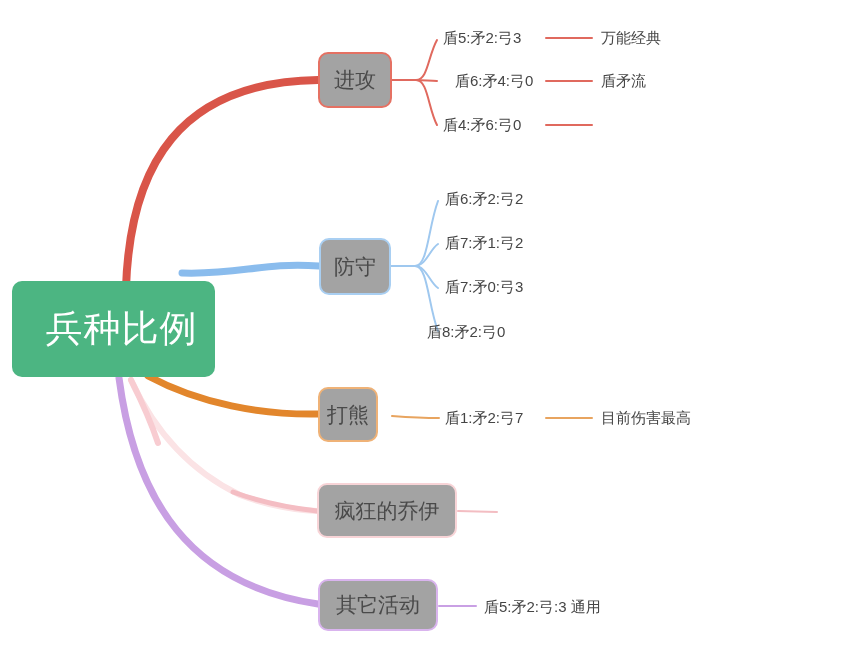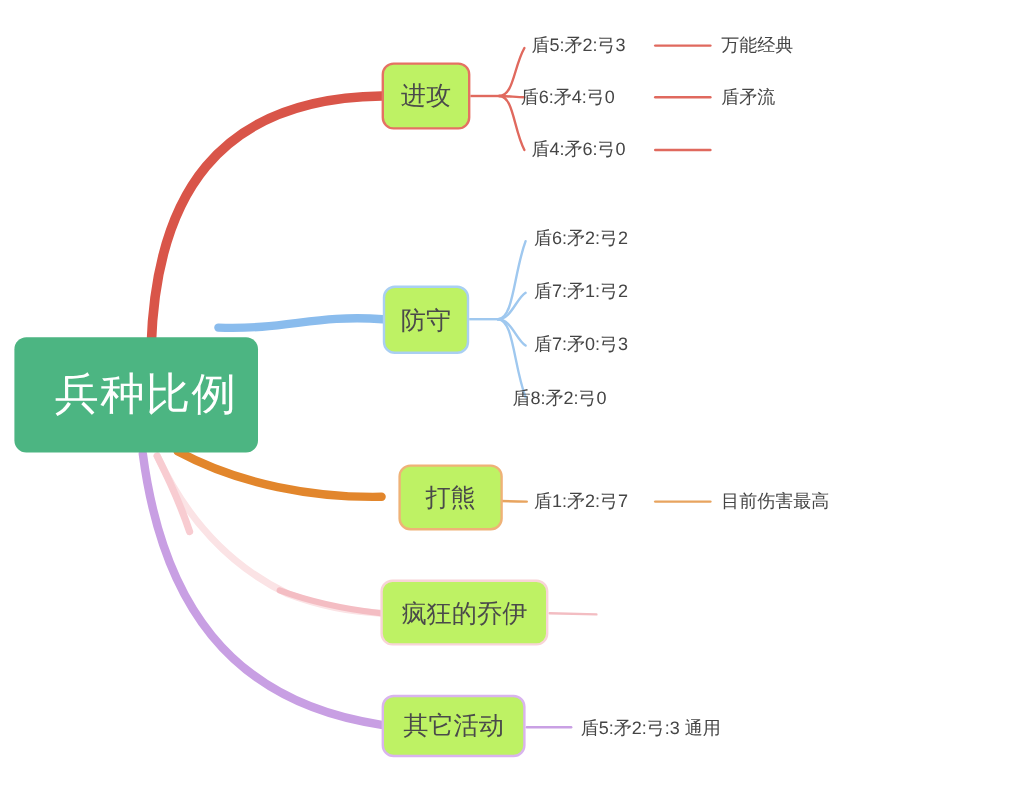--- a/index.html
+++ b/index.html
@@ -34,29 +34,29 @@
     width: 203px; height: 96px;
     background: #4cb582;
     border-radius: 10px;
     color: #ffffff;
     font-size: 37px;
     font-weight: 500;
     letter-spacing: 1px;
     padding-left: 16px;
   }
   .branch {
-    background: #bef264;
+    background: #a3a3a3;
     border-radius: 10px;
     border: 2px solid #cccccc;
     color: #4a4a4a;
     font-size: 21px;
   }
   .b-attack  { left: 318px; top: 52px;  width: 74px;  height: 56px; border-color: #e57163; }
   .b-defense { left: 319px; top: 238px; width: 72px;  height: 57px; border-color: #a9cff2; }
-  .b-bear    { left: 332px; top: 387px; width: 87px;  height: 55px; border-color: #efb277; }
+  .b-bear    { left: 318px; top: 387px; width: 60px;  height: 55px; border-color: #efb277; }
   .b-joey    { left: 317px; top: 483px; width: 140px; height: 55px; border-color: #f8d4d7; }
   .b-other   { left: 318px; top: 579px; width: 120px; height: 52px; border-color: #d9b4ee; }
   .leaf {
     position: absolute;
     transform: translateY(-50%);
     font-size: 15px;
     color: #454545;
     white-space: nowrap;
     cursor: pointer;
   }
@@ -101,21 +101,21 @@
   <div class="node root">兵种比例</div>
 
   <div class="node branch b-attack">进攻</div>
   <div class="node branch b-defense">防守</div>
   <div class="node branch b-bear">打熊</div>
   <div class="node branch b-joey">疯狂的乔伊</div>
   <div class="node branch b-other">其它活动</div>
 
   <span class="leaf" style="left:443px; top:38px;">盾5:矛2:弓3</span>
   <span class="leaf" style="left:601px; top:38px;">万能经典</span>
-  <span class="leaf" style="left:434px; top:81px;">盾6:矛4:弓0</span>
+  <span class="leaf" style="left:455px; top:81px;">盾6:矛4:弓0</span>
   <span class="leaf" style="left:601px; top:81px;">盾矛流</span>
   <span class="leaf" style="left:443px; top:125px;">盾4:矛6:弓0</span>
 
   <span class="leaf" style="left:445px; top:199px;">盾6:矛2:弓2</span>
   <span class="leaf" style="left:445px; top:243px;">盾7:矛1:弓2</span>
   <span class="leaf" style="left:445px; top:287px;">盾7:矛0:弓3</span>
   <span class="leaf" style="left:427px; top:332px;">盾8:矛2:弓0</span>
 
   <span class="leaf" style="left:445px; top:418px;">盾1:矛2:弓7</span>
   <span class="leaf" style="left:601px; top:418px;">目前伤害最高</span>

